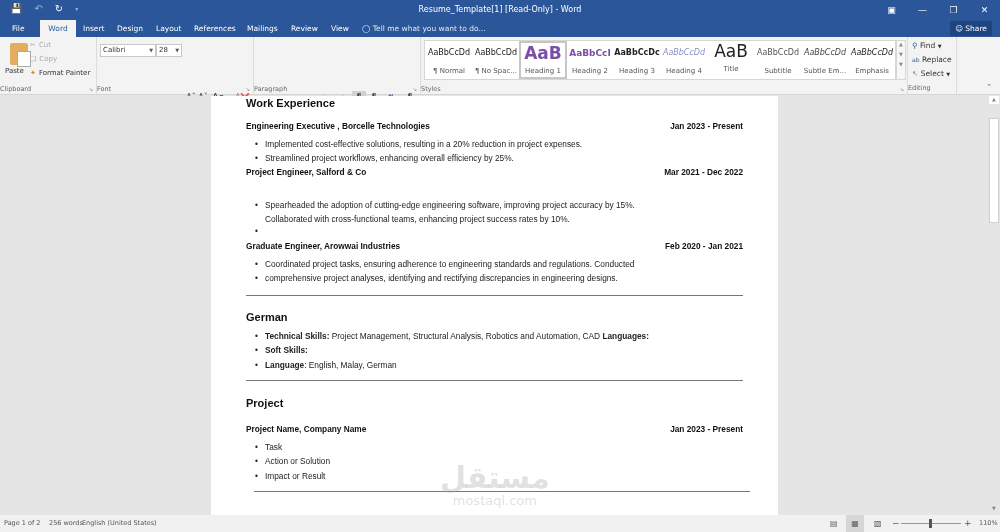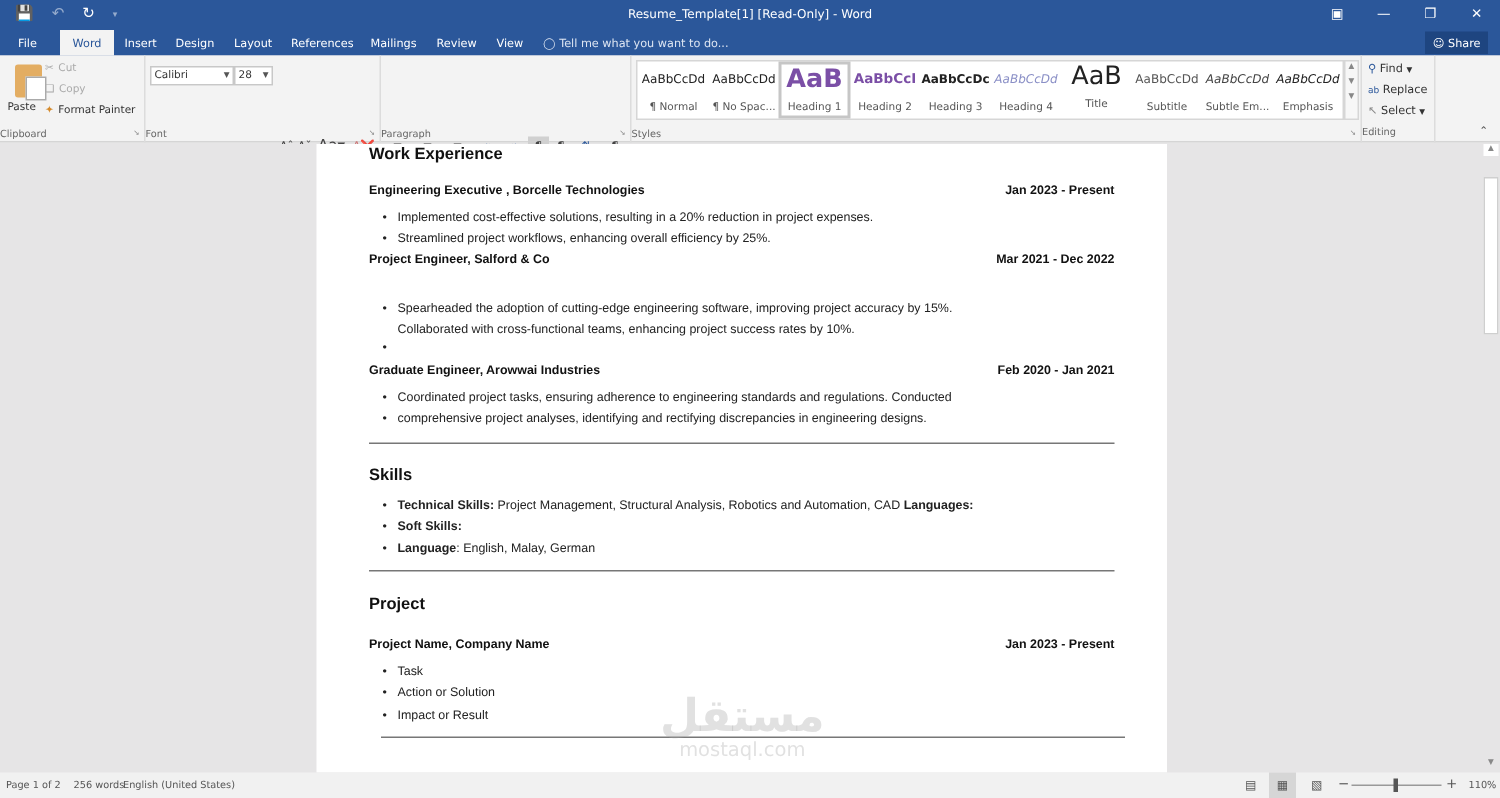--- a/index.html
+++ b/index.html
@@ -255,21 +255,21 @@
 
     <div class="job" style="top:155px">
       <span>Graduate Engineer, Arowwai Industries</span>
       <span>Feb 2020 - Jan 2021</span>
     </div>
     <div class="bullet" style="top:173px"><span class="dot">•</span><span>Coordinated project tasks, ensuring adherence to engineering standards and regulations. Conducted</span></div>
     <div class="bullet" style="top:187px"><span class="dot">•</span><span>comprehensive project analyses, identifying and rectifying discrepancies in engineering designs.</span></div>
 
     <div class="rule" style="left:35px;top:209px;width:497px"></div>
 
-    <div class="h2" style="top:225px">Skills</div>
+    <div class="h2" style="top:225px">German</div>
     <div class="bullet" style="top:245px"><span class="dot">•</span><b>Technical Skills:</b><span> Project Management, Structural Analysis, Robotics and Automation, CAD </span><b>Languages:</b></div>
     <div class="bullet" style="top:259px"><span class="dot">•</span><b>Soft Skills:</b></div>
     <div class="bullet" style="top:274px"><span class="dot">•</span><b>Language</b><span>:  English, Malay, German</span></div>
 
     <div class="rule" style="left:35px;top:294px;width:497px"></div>
 
     <div class="h2" style="top:311px">Project</div>
     <div class="job" style="top:338px">
       <span>Project Name, Company Name</span>
       <span>Jan 2023 - Present</span>

